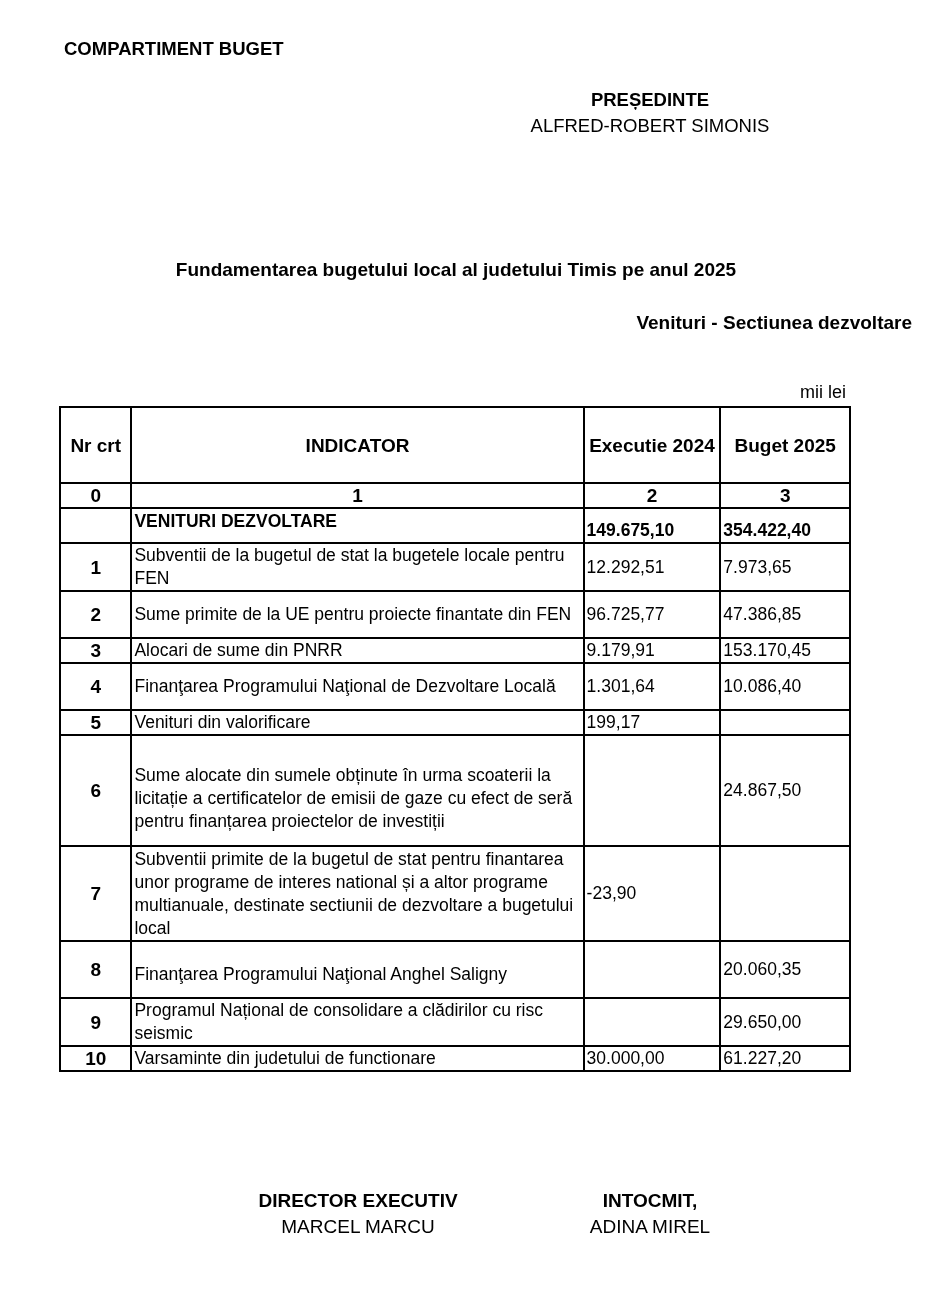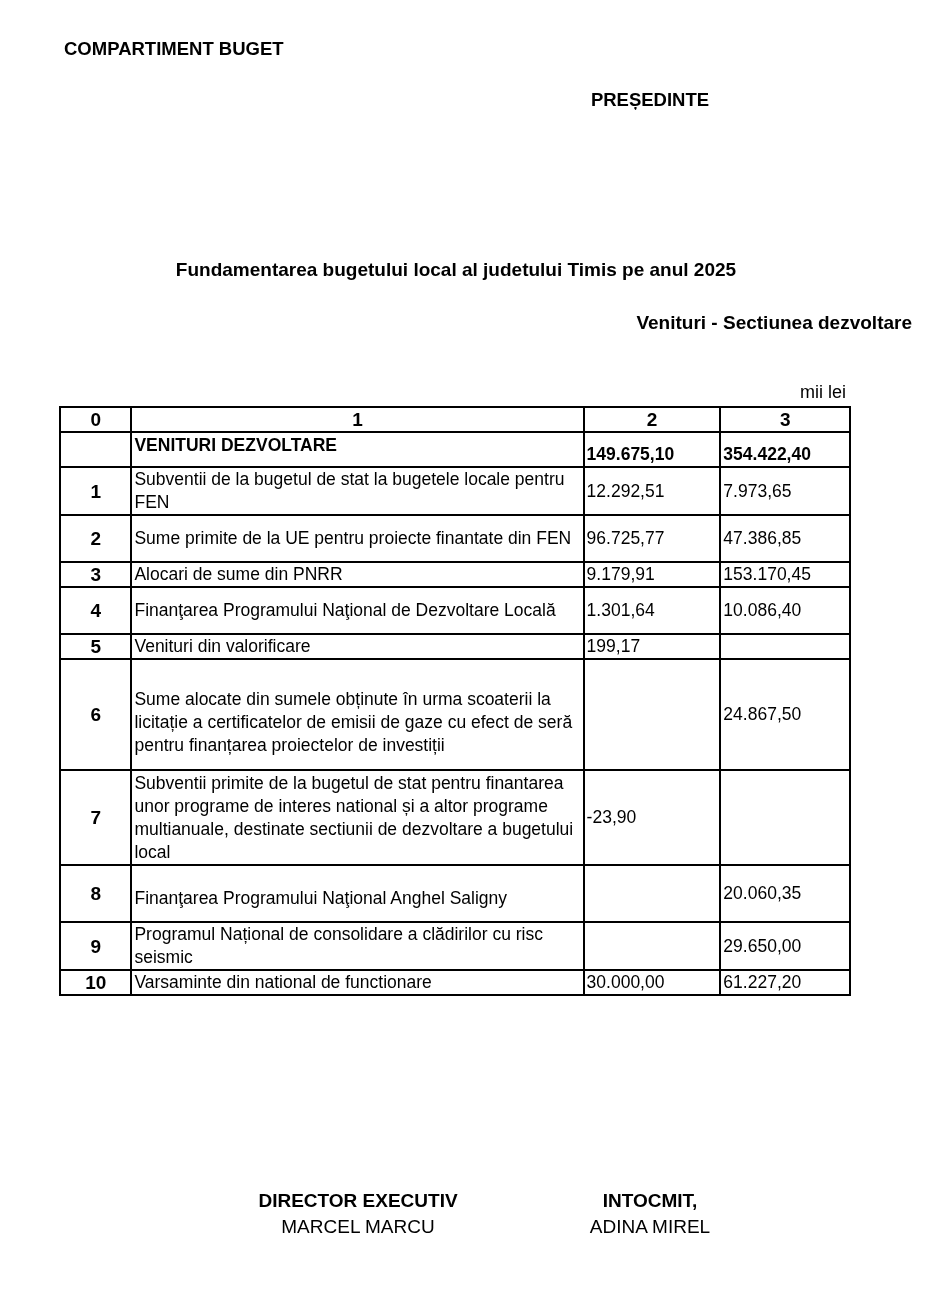--- a/index.html
+++ b/index.html
@@ -35,34 +35,41 @@
 </style>
 </head>
 <body>
 
 <div class="abs hdr-left">
   <div>COMPARTIMENT BUGET</div>
 </div>
 
 <div class="abs pres">
   <div class="t">PREȘEDINTE</div>
+  <div>ALFRED-ROBERT SIMONIS</div>
 </div>
 
 <div class="abs title">Fundamentarea  bugetului local  al judetului Timis pe anul 2025</div>
 <div class="abs subtitle">Venituri - Sectiunea dezvoltare</div>
 <div class="abs unit">mii lei</div>
 
 <table class="budget">
   <colgroup>
       <col class="c0">
       <col class="c1">
       <col class="c2">
       <col class="c3">
     </colgroup>
   <tbody>
+      <tr class="hrow">
+    <td>Nr crt</td>
+    <td>INDICATOR</td>
+    <td><span>Executie 2024</span></td>
+    <td>Buget 2025</td>
+  </tr>
   <tr class="nrow">
     <td>0</td>
     <td>1</td>
     <td>2</td>
     <td>3</td>
   </tr>
   <tr class="tot">
     <td></td>
     <td class="lbl">VENITURI DEZVOLTARE</td>
     <td class="num">149.675,10</td>
@@ -117,21 +124,21 @@
     <td class="num">20.060,35</td>
   </tr>
   <tr class="r2">
     <td class="nr">9</td>
     <td class="lbl">Programul Național de consolidare a clădirilor cu risc seismic</td>
     <td class="num"></td>
     <td class="num">29.650,00</td>
   </tr>
   <tr class="r1">
     <td class="nr">10</td>
-    <td class="lbl">Varsaminte din national de functionare</td>
+    <td class="lbl">Varsaminte din judetului de functionare</td>
     <td class="num">30.000,00</td>
     <td class="num">61.227,20</td>
   </tr>
 </tbody>
   </table>
 
 <div class="abs foot-l">
   <div class="t">DIRECTOR EXECUTIV</div>
   <div>MARCEL MARCU</div>
 </div>

